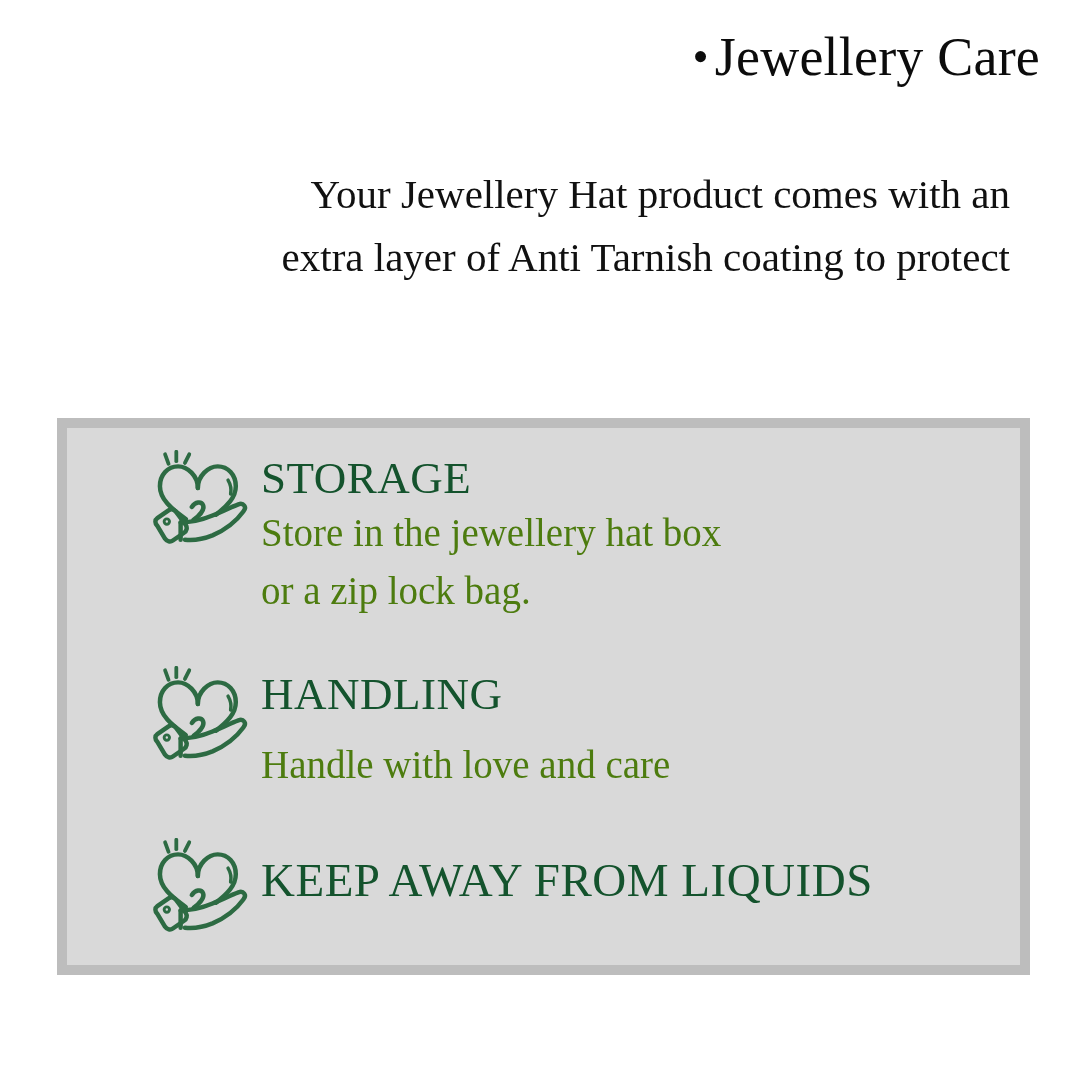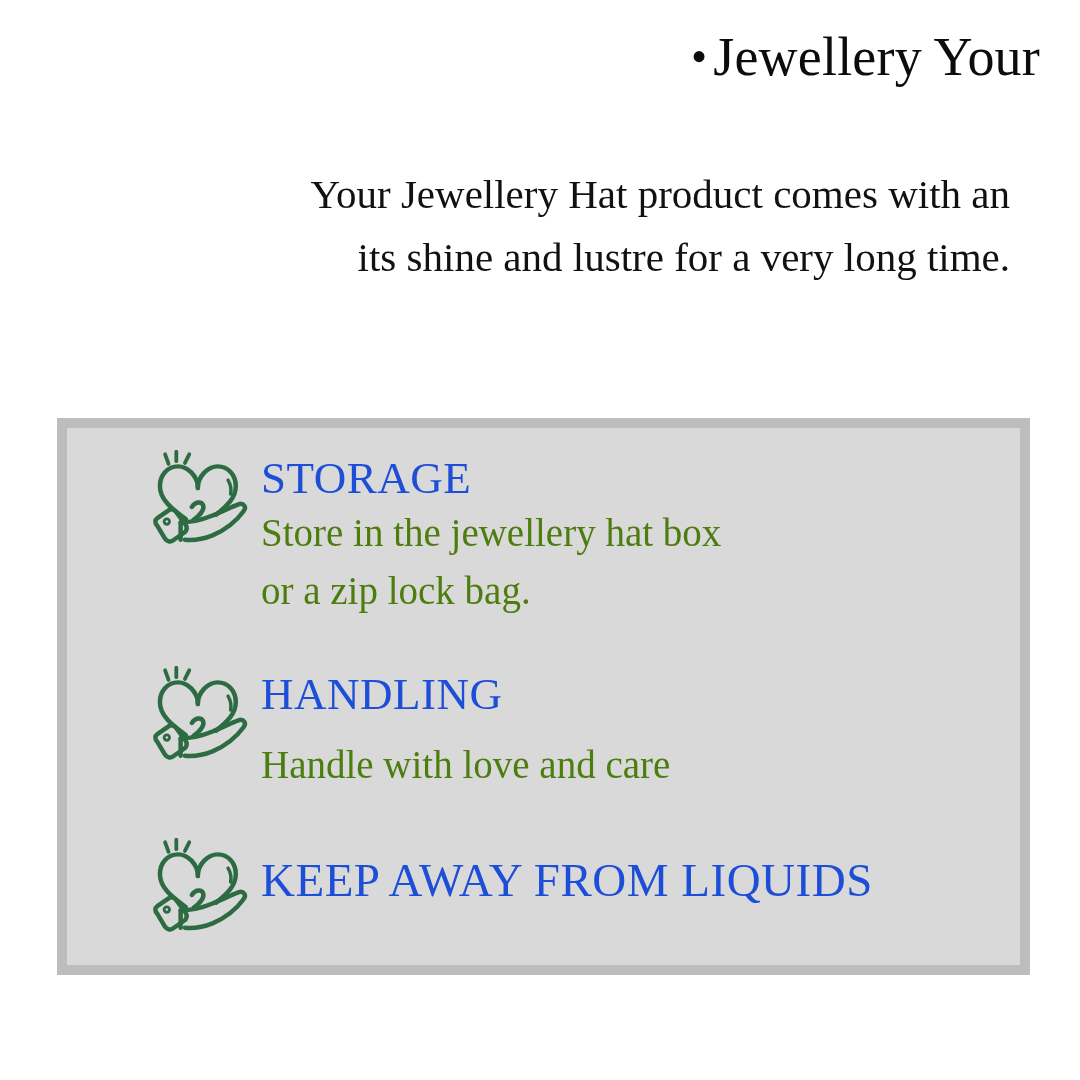--- a/index.html
+++ b/index.html
@@ -90,21 +90,21 @@
 
   .care-body {
     padding-top: 2px;
   }
 
   .care-title {
     font-family: "Liberation Serif", "DejaVu Serif", serif;
     font-size: 45px;
     line-height: 52px;
     letter-spacing: 0.5px;
-    color: #1d4ed8;
+    color: #14532d;
     white-space: nowrap;
   }
   .care-title.title-liquids {
     font-size: 47px;
     letter-spacing: 0.5px;
     padding-top: 16px;
   }
 
   .care-desc {
     font-family: "Liberation Serif", "DejaVu Serif", serif;
@@ -115,26 +115,26 @@
   }
   .care-desc.desc-handling {
     padding-top: 16px;
   }
   .care-desc .desc-line { display: block; }
 </style>
 </head>
 <body>
 
 <div class="page-heading">
-  <span class="bullet-glyph">•</span><span>Jewellery Your</span>
+  <span class="bullet-glyph">•</span><span>Jewellery Care</span>
 </div>
 
 <div class="intro-paragraph">
   <span class="intro-line">Your Jewellery Hat product comes with an</span>
-  <span class="intro-line">its shine and lustre for a very long time.</span>
+  <span class="intro-line">extra layer of Anti Tarnish coating to protect</span>
 </div>
 
 <div class="care-panel">
   <div class="care-rows">
 
     <div class="care-row row-storage">
       <svg class="care-icon" viewBox="0 0 120 116">
         <g fill="none" stroke="#2d6b43" stroke-width="5.2" stroke-linecap="round" stroke-linejoin="round">
           <path d="M61 44 C61 30, 49 19, 38 19 C26 19, 17 29, 17 42 C17 57, 30 68, 47 80"></path>
           <path d="M61 44 C61 30, 73 19, 84 19 C96 19, 105 29, 105 42 C105 55, 95 65, 82 75"></path>

